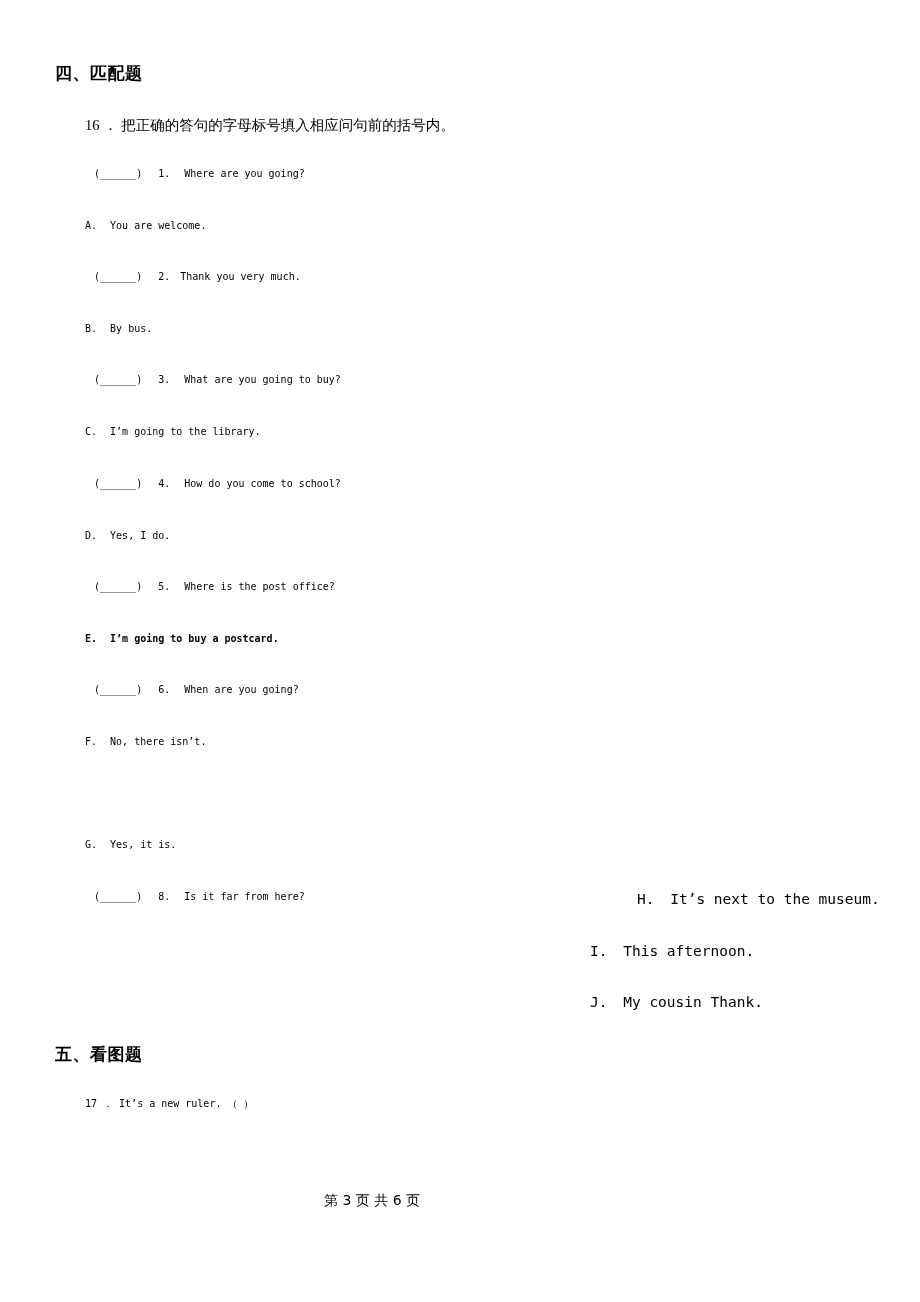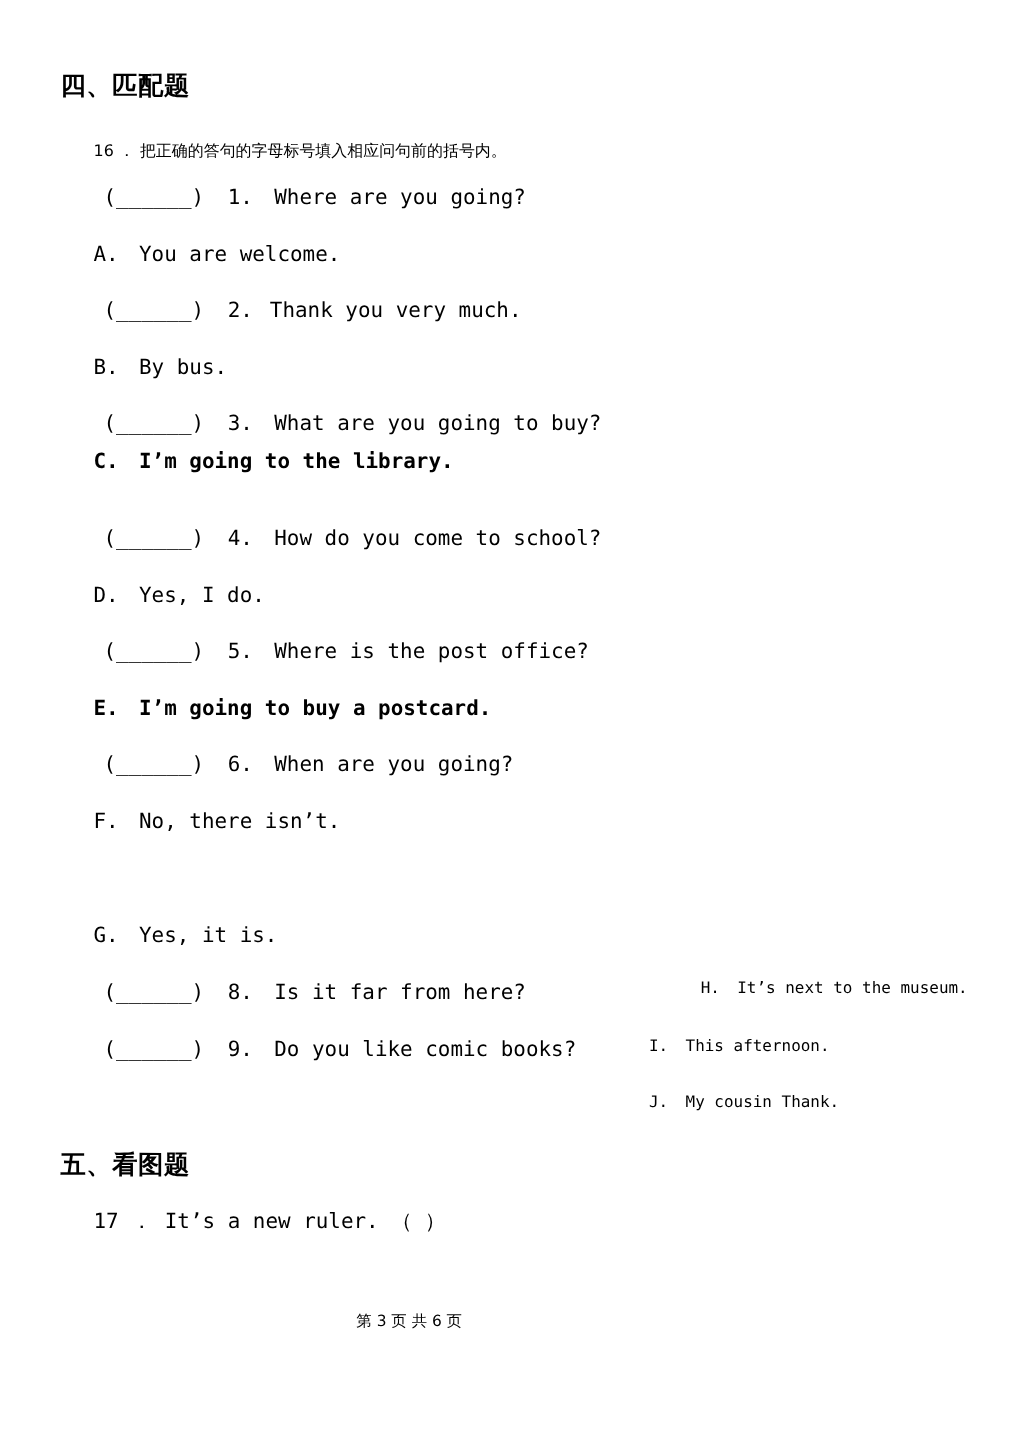--- a/index.html
+++ b/index.html
@@ -19,29 +19,29 @@
     width: 920px;
     height: 1302px;
     box-sizing: border-box;
     padding: 0;
   }
   .section-heading {
     position: absolute;
     left: 55px;
     font-family: "DejaVu Sans", sans-serif;
     font-weight: bold;
-    font-size: 23px;
+    font-size: 17px;
     letter-spacing: 0.5px;
     color: #000;
     white-space: nowrap;
   }
   .qline {
     position: absolute;
     font-family: "DejaVu Sans Mono", monospace;
-    font-size: 19px;
+    font-size: 10px;
     color: #000;
     white-space: nowrap;
     letter-spacing: 0px;
   }
   .qline.cn {
     font-family: "DejaVu Sans", sans-serif;
     font-size: 14.5px;
   }
   .blankparen {
     font-family: "DejaVu Sans Mono", monospace;
@@ -63,21 +63,21 @@
     color: #000;
   }
 </style>
 </head>
 <body>
 
 <div class="page">
 
   <div class="section-heading" style="top:62px;">四、匹配题</div>
 
-  <div class="qline cn" style="left:85px; top:128px;">16 ． 把正确的答句的字母标号填入相应问句前的括号内。</div>
+  <div class="qline cn" style="left:85px; top:116px;font-family:Liberation Serif, serif;">16 ． 把正确的答句的字母标号填入相应问句前的括号内。</div>
 
   <div class="qline" style="left:94px; top:168px;">
     <span class="blankparen">(______)</span>
     <span style="margin-left:10px;">1.</span>
     <span style="margin-left:8px;">Where are you going?</span>
   </div>
 
   <div class="qline" style="left:85px; top:220px;">
     <span>A.</span>
     <span style="margin-left:7px;">You are welcome.</span>
@@ -93,21 +93,21 @@
     <span>B.</span>
     <span style="margin-left:7px;">By bus.</span>
   </div>
 
   <div class="qline" style="left:94px; top:374px;">
     <span class="blankparen">(______)</span>
     <span style="margin-left:10px;">3.</span>
     <span style="margin-left:8px;">What are you going to buy?</span>
   </div>
 
-  <div class="qline" style="left:85px; top:408px;font-weight:bold;">
+  <div class="qline" style="left:85px; top:426px;">
     <span>C.</span>
     <span style="margin-left:7px;">I’m going to the library.</span>
   </div>
 
   <div class="qline" style="left:94px; top:478px;">
     <span class="blankparen">(______)</span>
     <span style="margin-left:10px;">4.</span>
     <span style="margin-left:8px;">How do you come to school?</span>
   </div>
 
@@ -148,25 +148,20 @@
     <span class="blankparen">(______)</span>
     <span style="margin-left:10px;">8.</span>
     <span style="margin-left:8px;">Is it far from here?</span>
   </div>
 
   <div class="right-col" style="left:637px; top:891px;">
     <span>H.</span>
     <span style="margin-left:7px;">It’s next to the museum.</span>
   </div>
 
-  <div class="qline" style="left:94px; top:943px;">
-    <span class="blankparen">(______)</span>
-    <span style="margin-left:10px;">9.</span>
-    <span style="margin-left:8px;">Do you like comic books?</span>
-  </div>
 
   <div class="right-col" style="left:590px; top:943px;text-align:center;">
     <span>I.</span>
     <span style="margin-left:7px;">This afternoon.</span>
   </div>
 
 
   <div class="right-col" style="left:590px; top:994px;">
     <span>J.</span>
     <span style="margin-left:7px;">My cousin Thank.</span>

